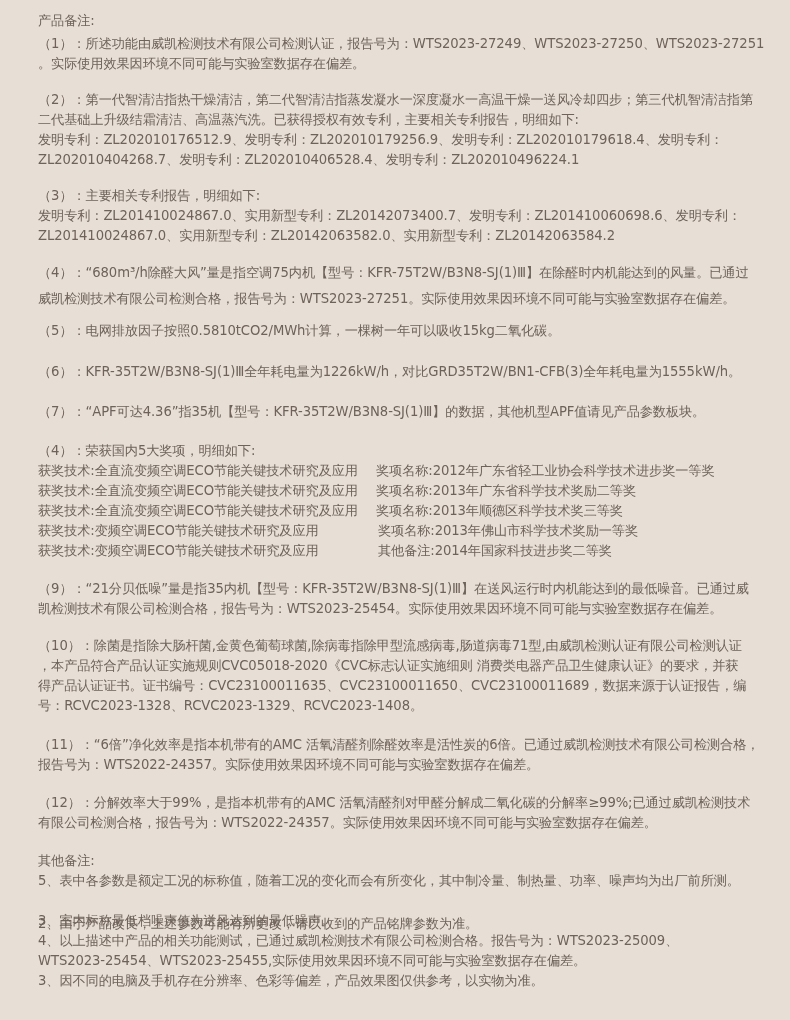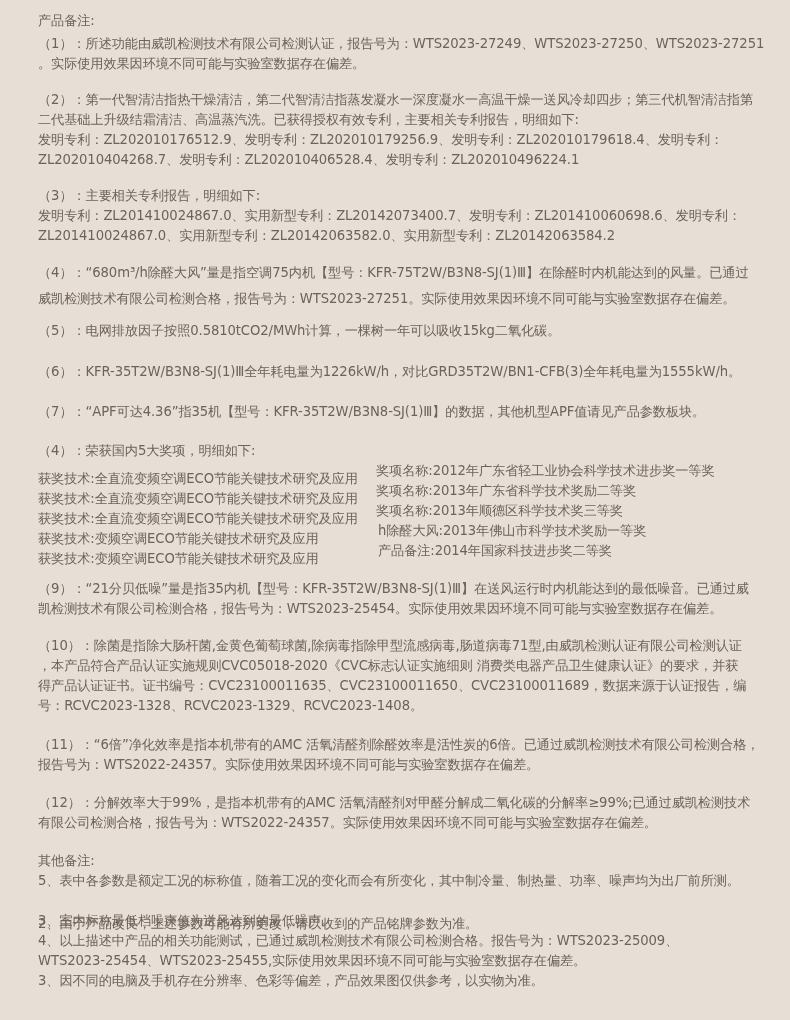--- a/index.html
+++ b/index.html
@@ -26,21 +26,20 @@
       position: absolute;
       left: 0;
       white-space: nowrap;
       line-height: 20px;
       letter-spacing: -0.1px;
     }
     .awards .tech {
       position: absolute;
       left: 0;
       white-space: nowrap;
-      margin-top: 8px;
     }
     .awards .prize {
       position: absolute;
       white-space: nowrap;
     }
   </style>
 </head>
 <body>
 
 <div class="page">
@@ -92,25 +91,25 @@
       <div class="line" style="top:481px">
         <span class="tech">获奖技术:全直流变频空调ECO节能关键技术研究及应用</span>
         <span class="prize" style="left:338px">奖项名称:2013年广东省科学技术奖励二等奖</span>
       </div>
       <div class="line" style="top:501px">
         <span class="tech">获奖技术:全直流变频空调ECO节能关键技术研究及应用</span>
         <span class="prize" style="left:338px">奖项名称:2013年顺德区科学技术奖三等奖</span>
       </div>
       <div class="line" style="top:521px">
         <span class="tech">获奖技术:变频空调ECO节能关键技术研究及应用</span>
-        <span class="prize" style="left:340px">h除醛大风:2013年佛山市科学技术奖励一等奖</span>
+        <span class="prize" style="left:340px">奖项名称:2013年佛山市科学技术奖励一等奖</span>
       </div>
       <div class="line" style="top:541px">
         <span class="tech">获奖技术:变频空调ECO节能关键技术研究及应用</span>
-        <span class="prize" style="left:340px">产品备注:2014年国家科技进步奖二等奖</span>
+        <span class="prize" style="left:340px">其他备注:2014年国家科技进步奖二等奖</span>
       </div>
     </div>
   </div>
 
   <div>
     <div class="line" style="top:579px">（9）：“21分贝低噪”量是指35内机【型号：KFR-35T2W/B3N8-SJ(1)Ⅲ】在送风运行时内机能达到的最低噪音。已通过威</div>
     <div class="line" style="top:599px">凯检测技术有限公司检测合格，报告号为：WTS2023-25454。实际使用效果因环境不同可能与实验室数据存在偏差。</div>
   </div>
 
   <div>

